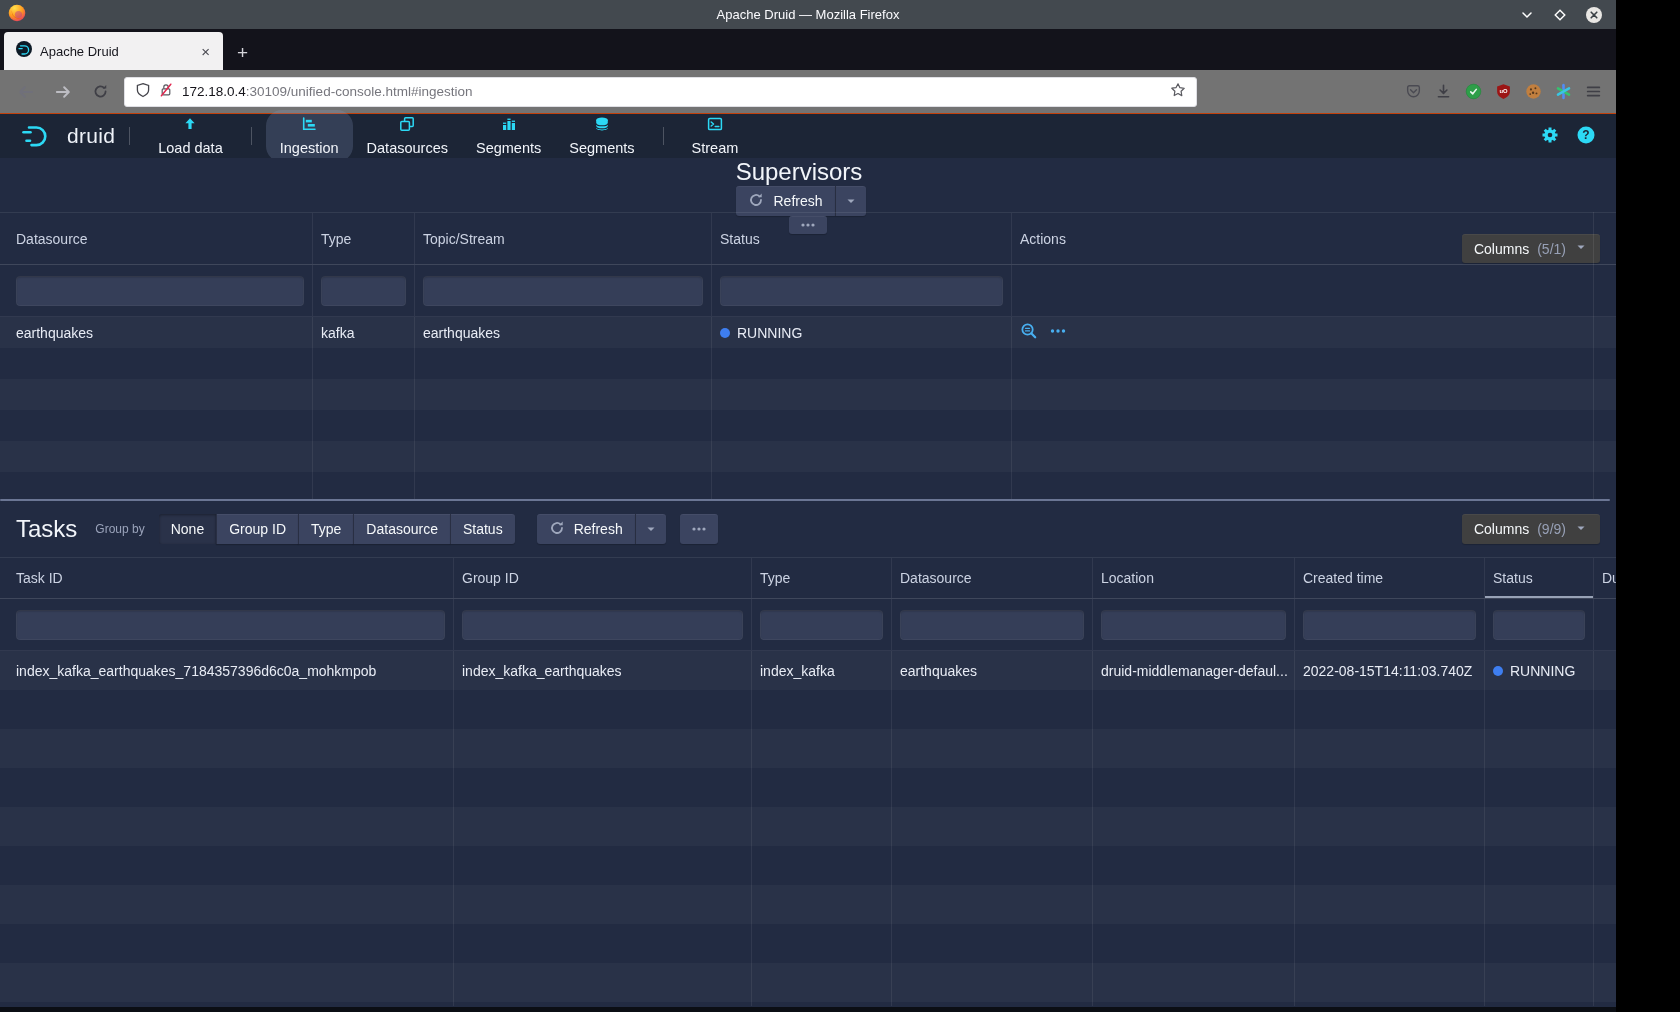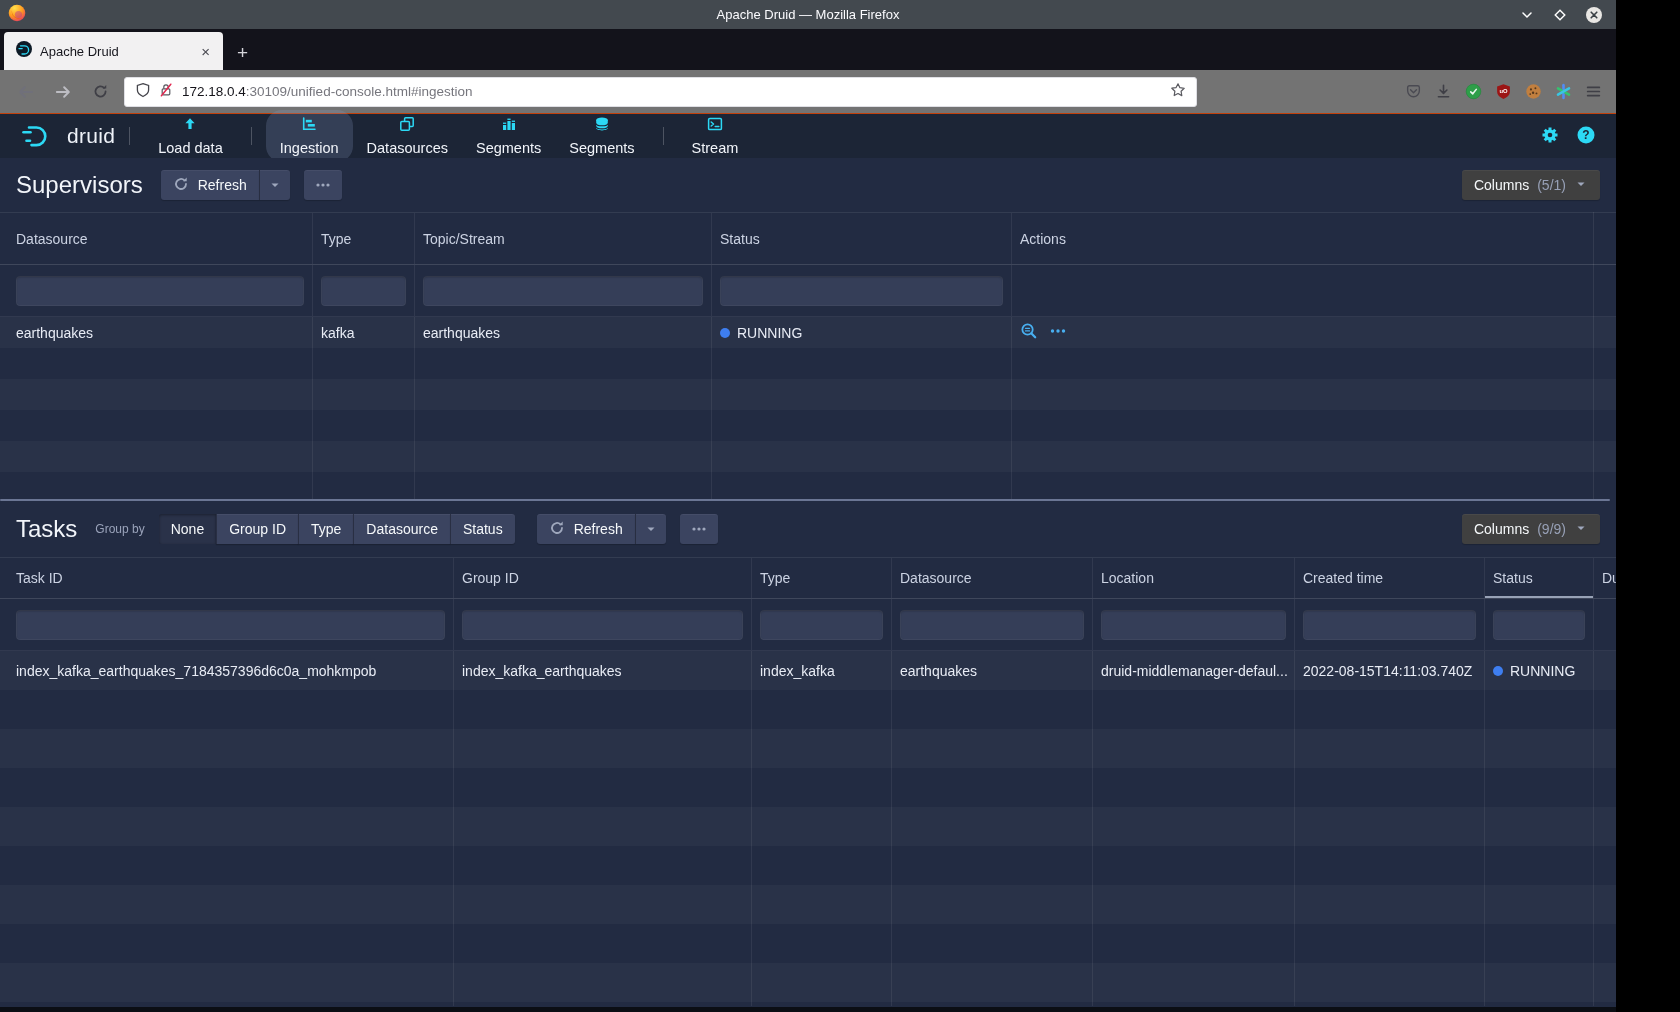--- a/index.html
+++ b/index.html
@@ -53,21 +53,21 @@
   .brand .brand-text{font-size:21px;color:#eef2f8;letter-spacing:.3px;}
   .nav-sep{width:1px;height:18px;background:rgba(255,255,255,0.22);margin:0 14px;}
   .nav-item{display:flex;align-items:center;gap:8px;padding:6px 14px;border-radius:16px;white-space:nowrap;flex-direction:column;}
   .nav-item.active{background:rgba(142,161,199,0.22);}
   .nav-item svg{display:block;}
   .nav-right{margin-left:auto;display:flex;align-items:center;gap:16px;padding-right:20px;}
 
   
   .content{flex:1;background:var(--page-bg);display:flex;flex-direction:column;overflow:hidden;}
   .view-header{display:flex;align-items:center;padding:0 16px;flex:none;}
-  .sup-header{height:54px;}
+  .sup-header{height:54px;flex-direction:column;}
   .task-header{height:56px;}
   .view-title{font-size:24px;color:#f2f5fa;font-weight:500;margin-right:18px;}
   .btn{height:30px;background:var(--btn-bg);border:none;border-radius:3px;color:#f5f8fa;font-size:14px;font-family:inherit;display:flex;align-items:center;justify-content:center;padding:6px 12px;box-shadow:inset 0 1px 0 rgba(255,255,255,0.05),0 1px 1px rgba(0,0,0,0.2);}
   .split{display:flex;align-items:stretch;margin-right:14px;}
   .split .btn.main{border-radius:3px 0 0 3px;gap:9px;}
   .split .btn.caret-seg{border-radius:0 3px 3px 0;border-left:1px solid rgba(0,0,0,0.32);width:31px;padding:0;}
   .btn.more{width:38px;padding:0;gap:3px;}
   .columns-btn{margin-left:auto;gap:8px;background:#404040;}
   .columns-btn .count{color:#97a0b6;}
   .groupby-label{color:var(--txt-dim);font-size:12px;margin-right:14px;}

